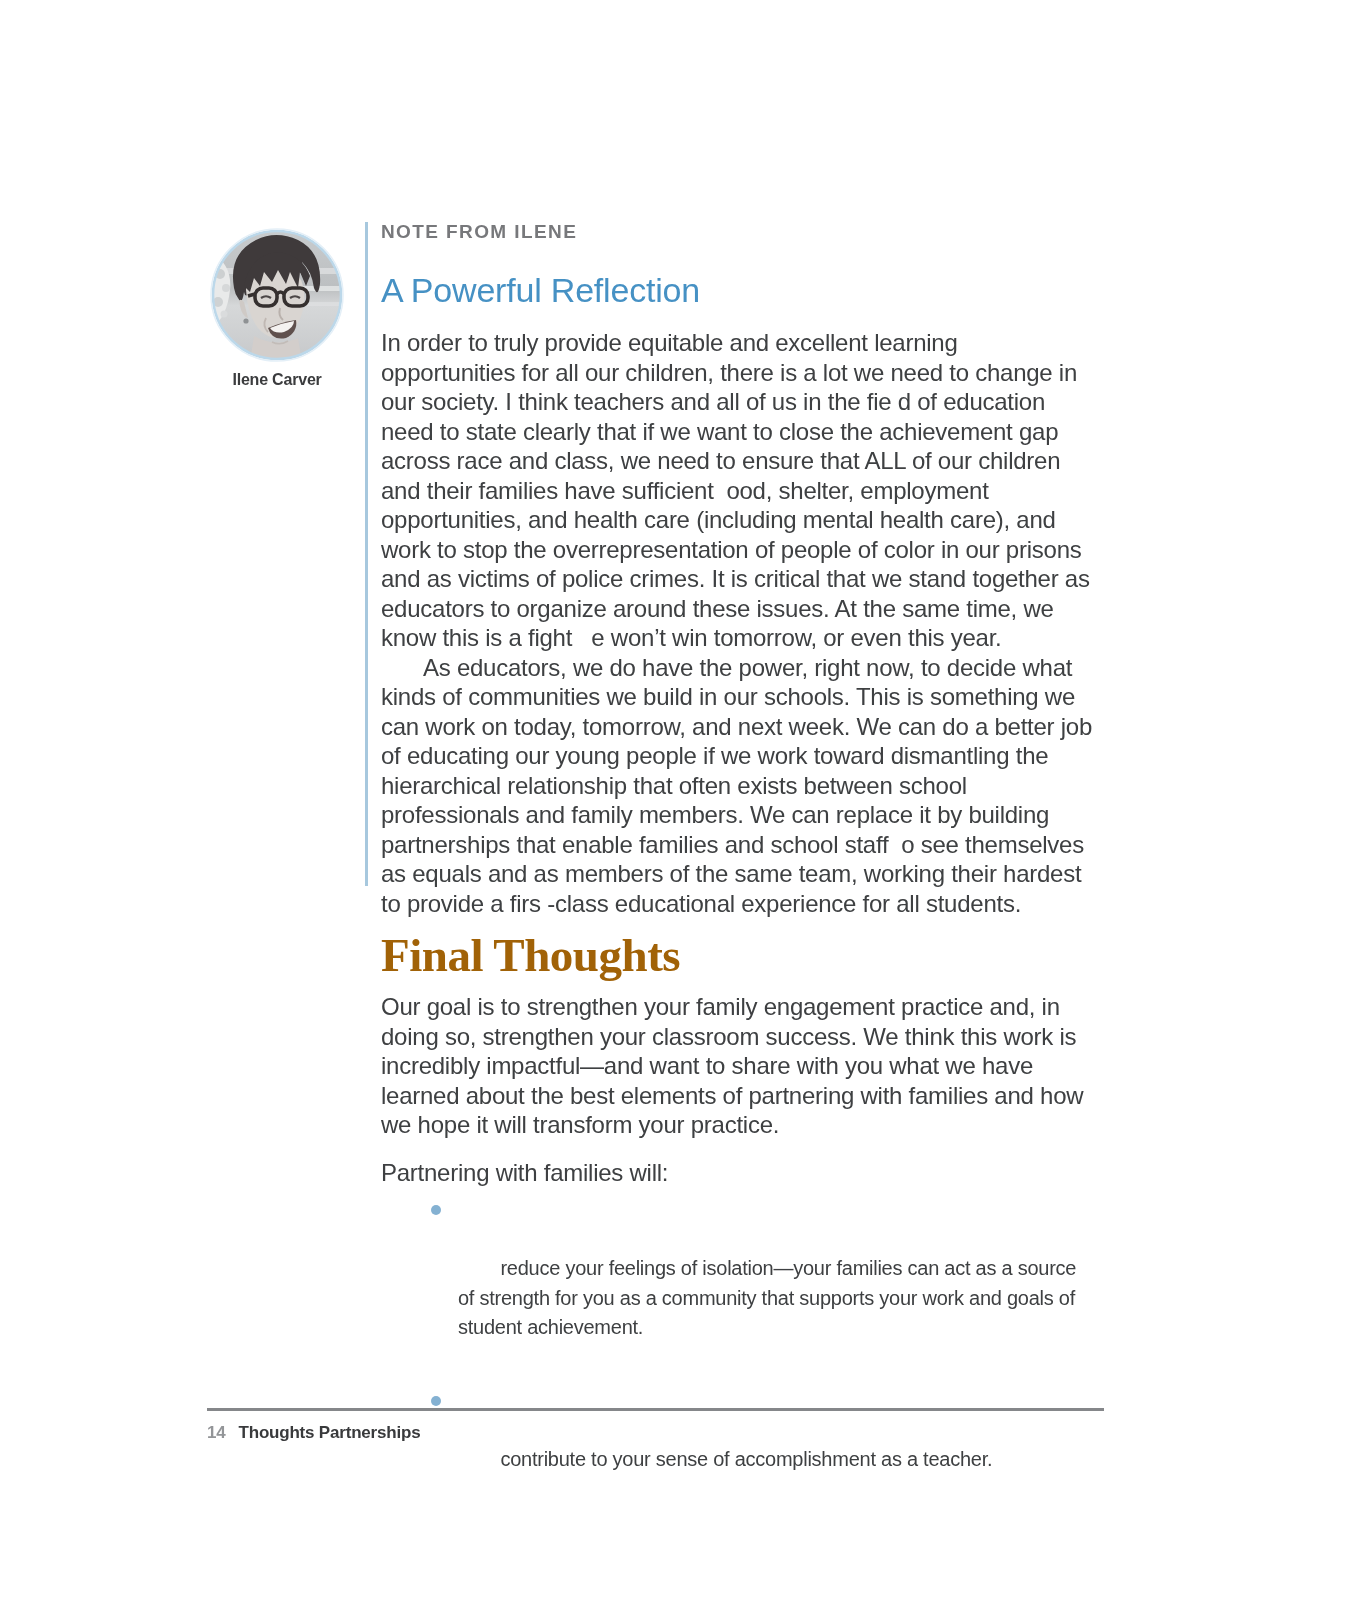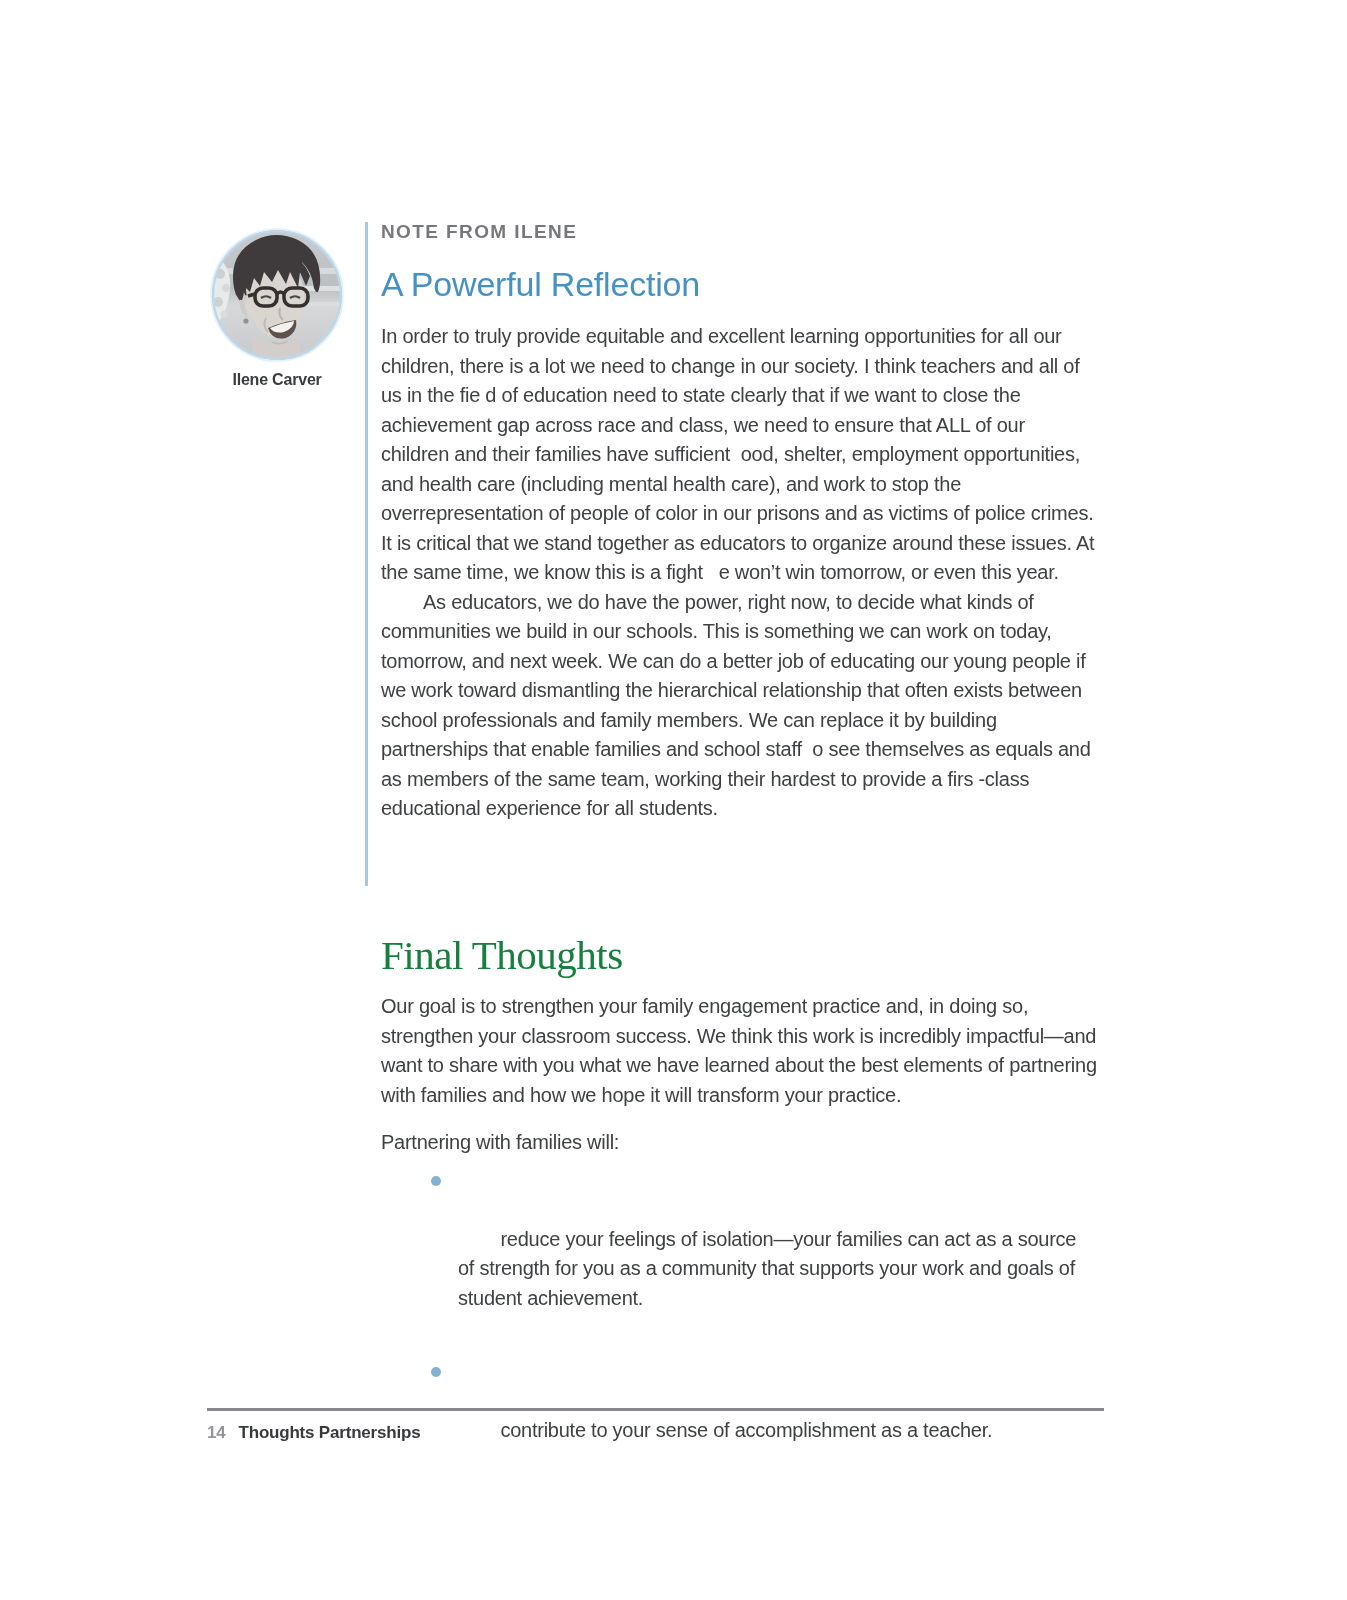--- a/index.html
+++ b/index.html
@@ -15,34 +15,34 @@
   
   .photo-figure{position:absolute;left:205px;top:228px;width:144px;margin:0;text-align:center;}
   .photo-figure svg{display:block;margin:0 auto;}
   .photo-caption{margin-top:9px;font-size:16px;font-weight:700;color:#3b3c3e;letter-spacing:-0.2px;}
 
   
   .note-rule{position:absolute;left:365px;top:222px;width:3px;height:664px;background:#a7c8de;}
 
   
   .note-content{position:absolute;left:381px;top:220px;width:716px;}
-  .kicker{font-size:19px;line-height:24px;font-weight:700;letter-spacing:1.4px;color:#77787b;margin:0 0 20px 0;}
+  .kicker{font-size:19px;line-height:24px;font-weight:700;letter-spacing:1.4px;color:#77787b;margin:0 0 26px 0;}
   .note-title{font-size:34px;line-height:40px;font-weight:400;color:#4691c4;margin:0 0 18px 0;letter-spacing:-0.2px;}
   .body-p{
-    font-size:20px;line-height:29.5px;color:#3e4042;
+    font-size:24px;line-height:29.5px;color:#3e4042;
     letter-spacing:-0.25px;margin:0;white-space:pre-wrap;
   }
   .body-p.indent{text-indent:42px;}
 
   
   .final{position:absolute;left:381px;top:932px;width:716px;}
   .final-title{
     font-family:"Liberation Serif",serif;
-    font-size:41px;line-height:46px;font-weight:400;
-    color:#15803d;margin:0 0 14px 0;letter-spacing:-0.5px;
+    font-size:47px;line-height:46px;font-weight:700;
+    color:#a16207;margin:0 0 14px 0;letter-spacing:-0.5px;
   }
   .final .body-p{margin-bottom:18px;}
   .final .lead-in{margin-bottom:8px;}
   .bullet-list{list-style:none;margin:0;padding:0 0 0 50px;}
   .bullet-item{
     position:relative;padding-left:27px;margin-bottom:14px;max-width:625px;
     font-size:20px;line-height:29.5px;color:#3e4042;letter-spacing:-0.25px;
     white-space:pre-wrap;
   }
   .bullet-dot{

